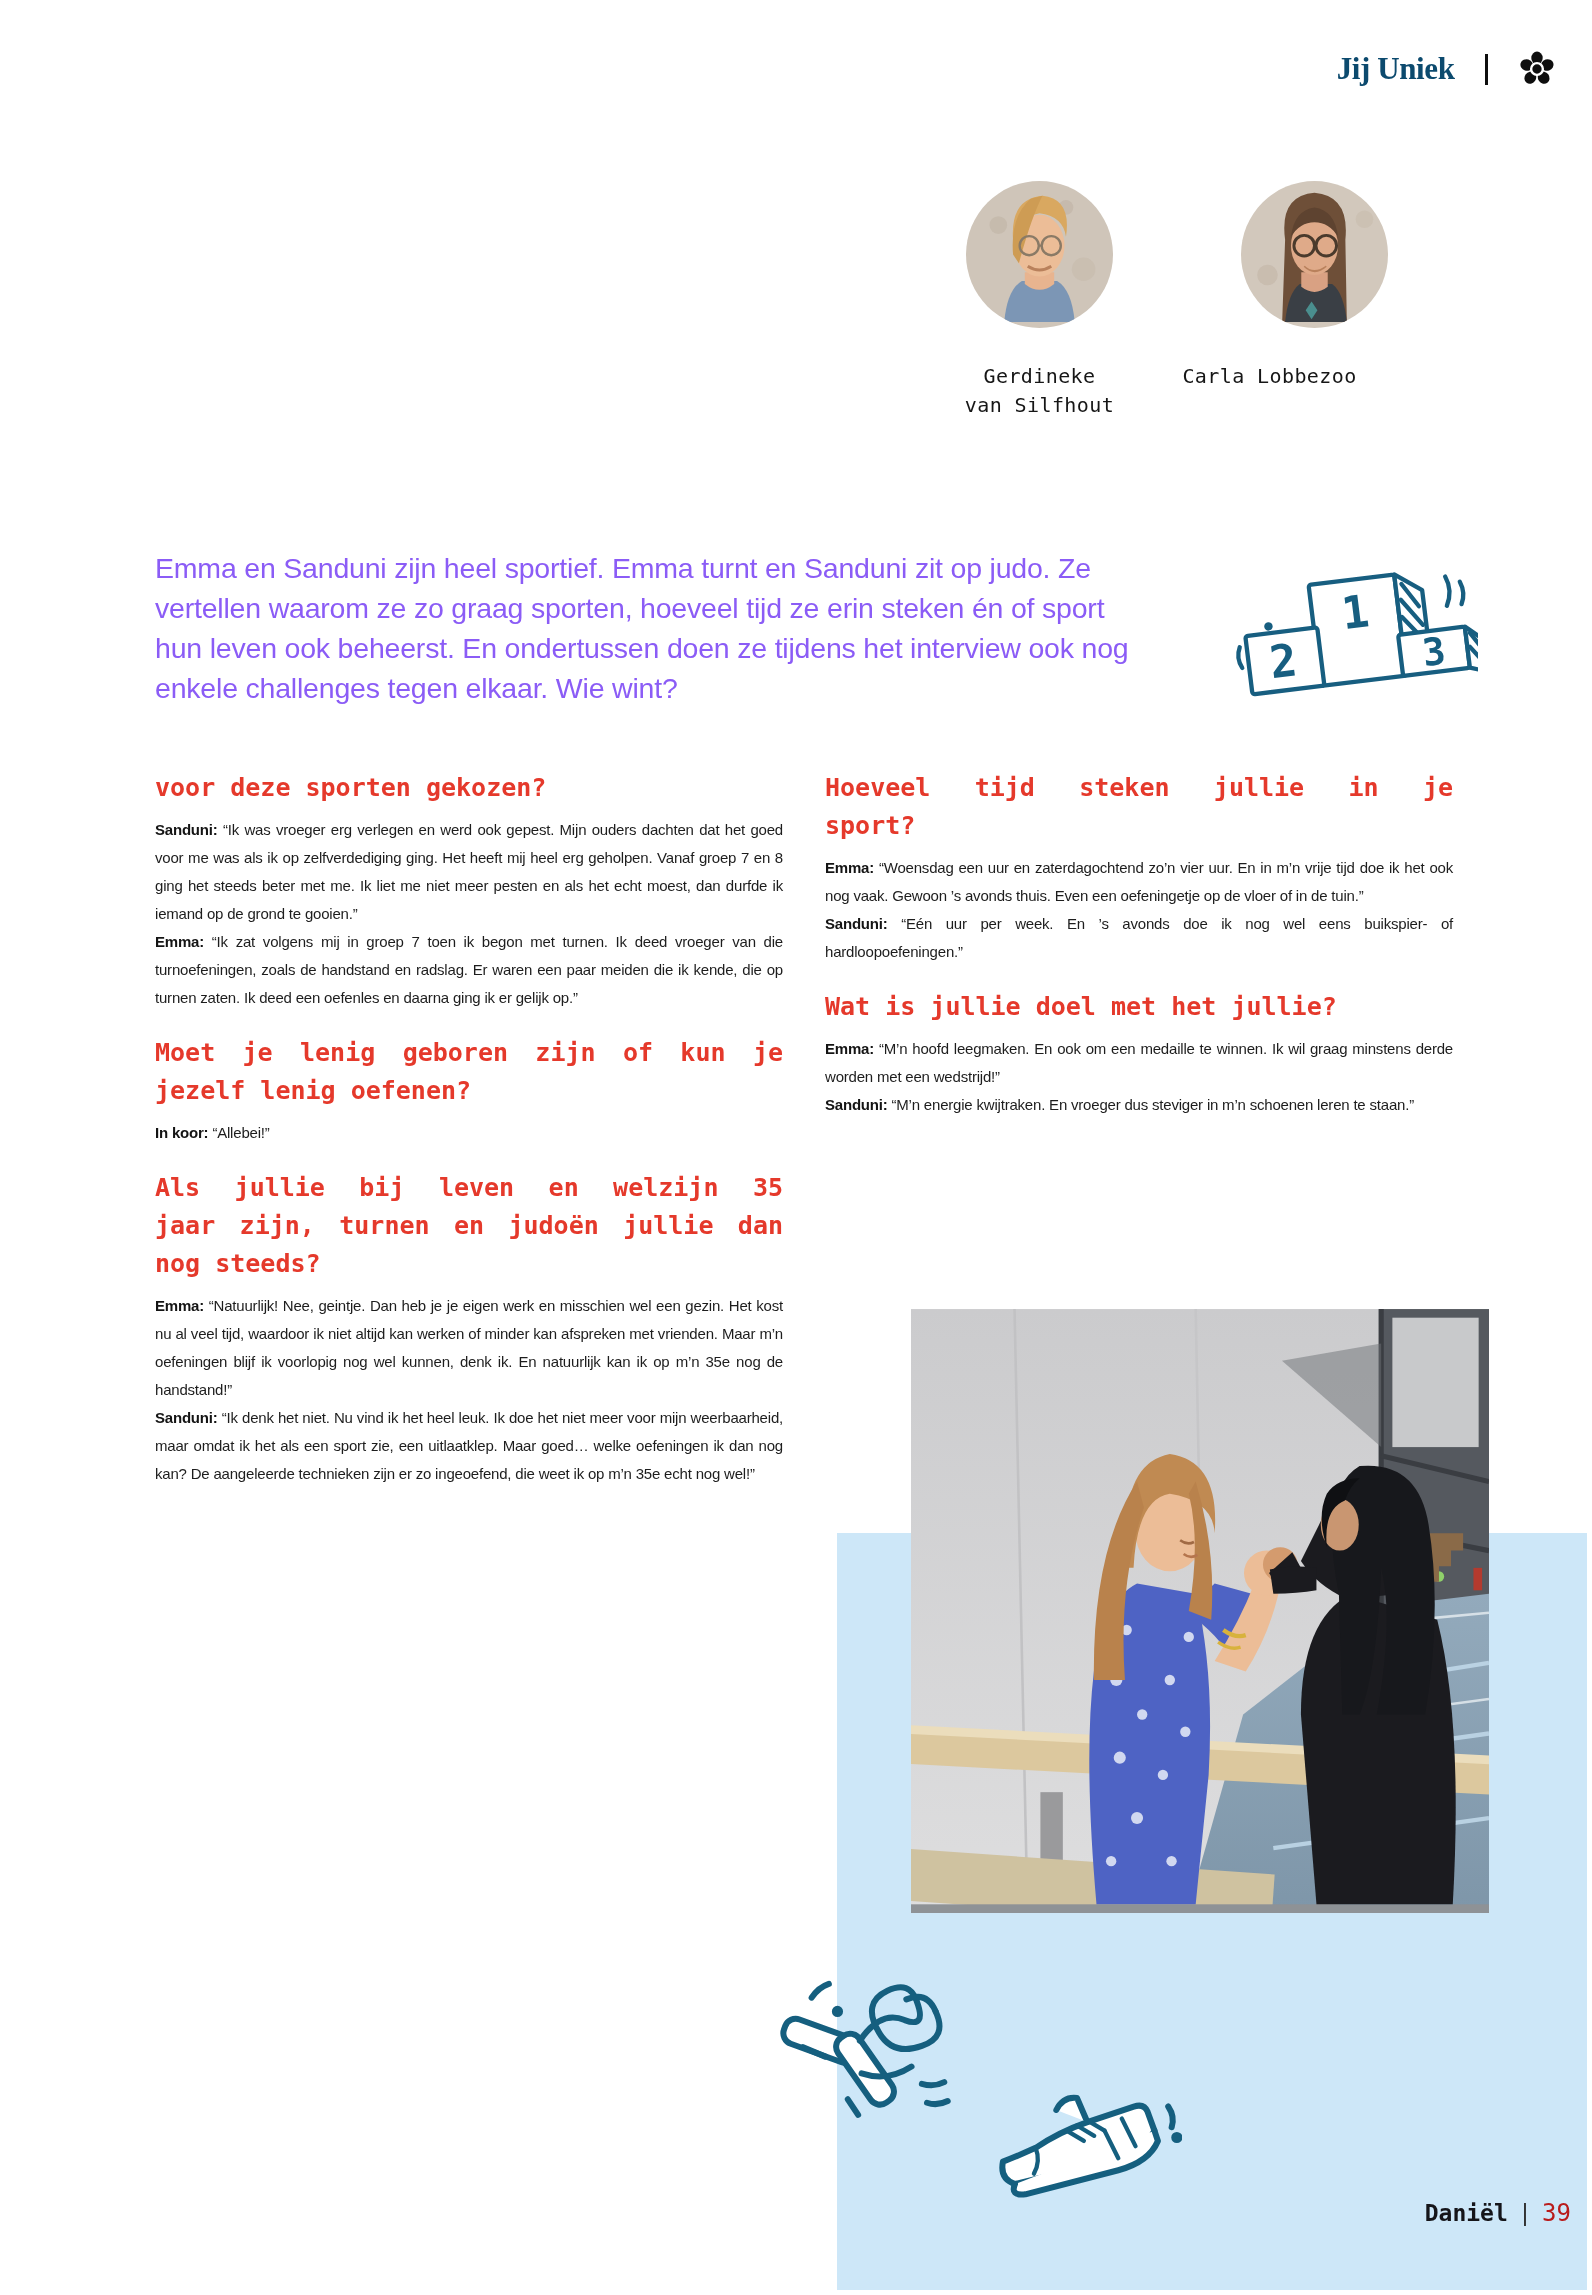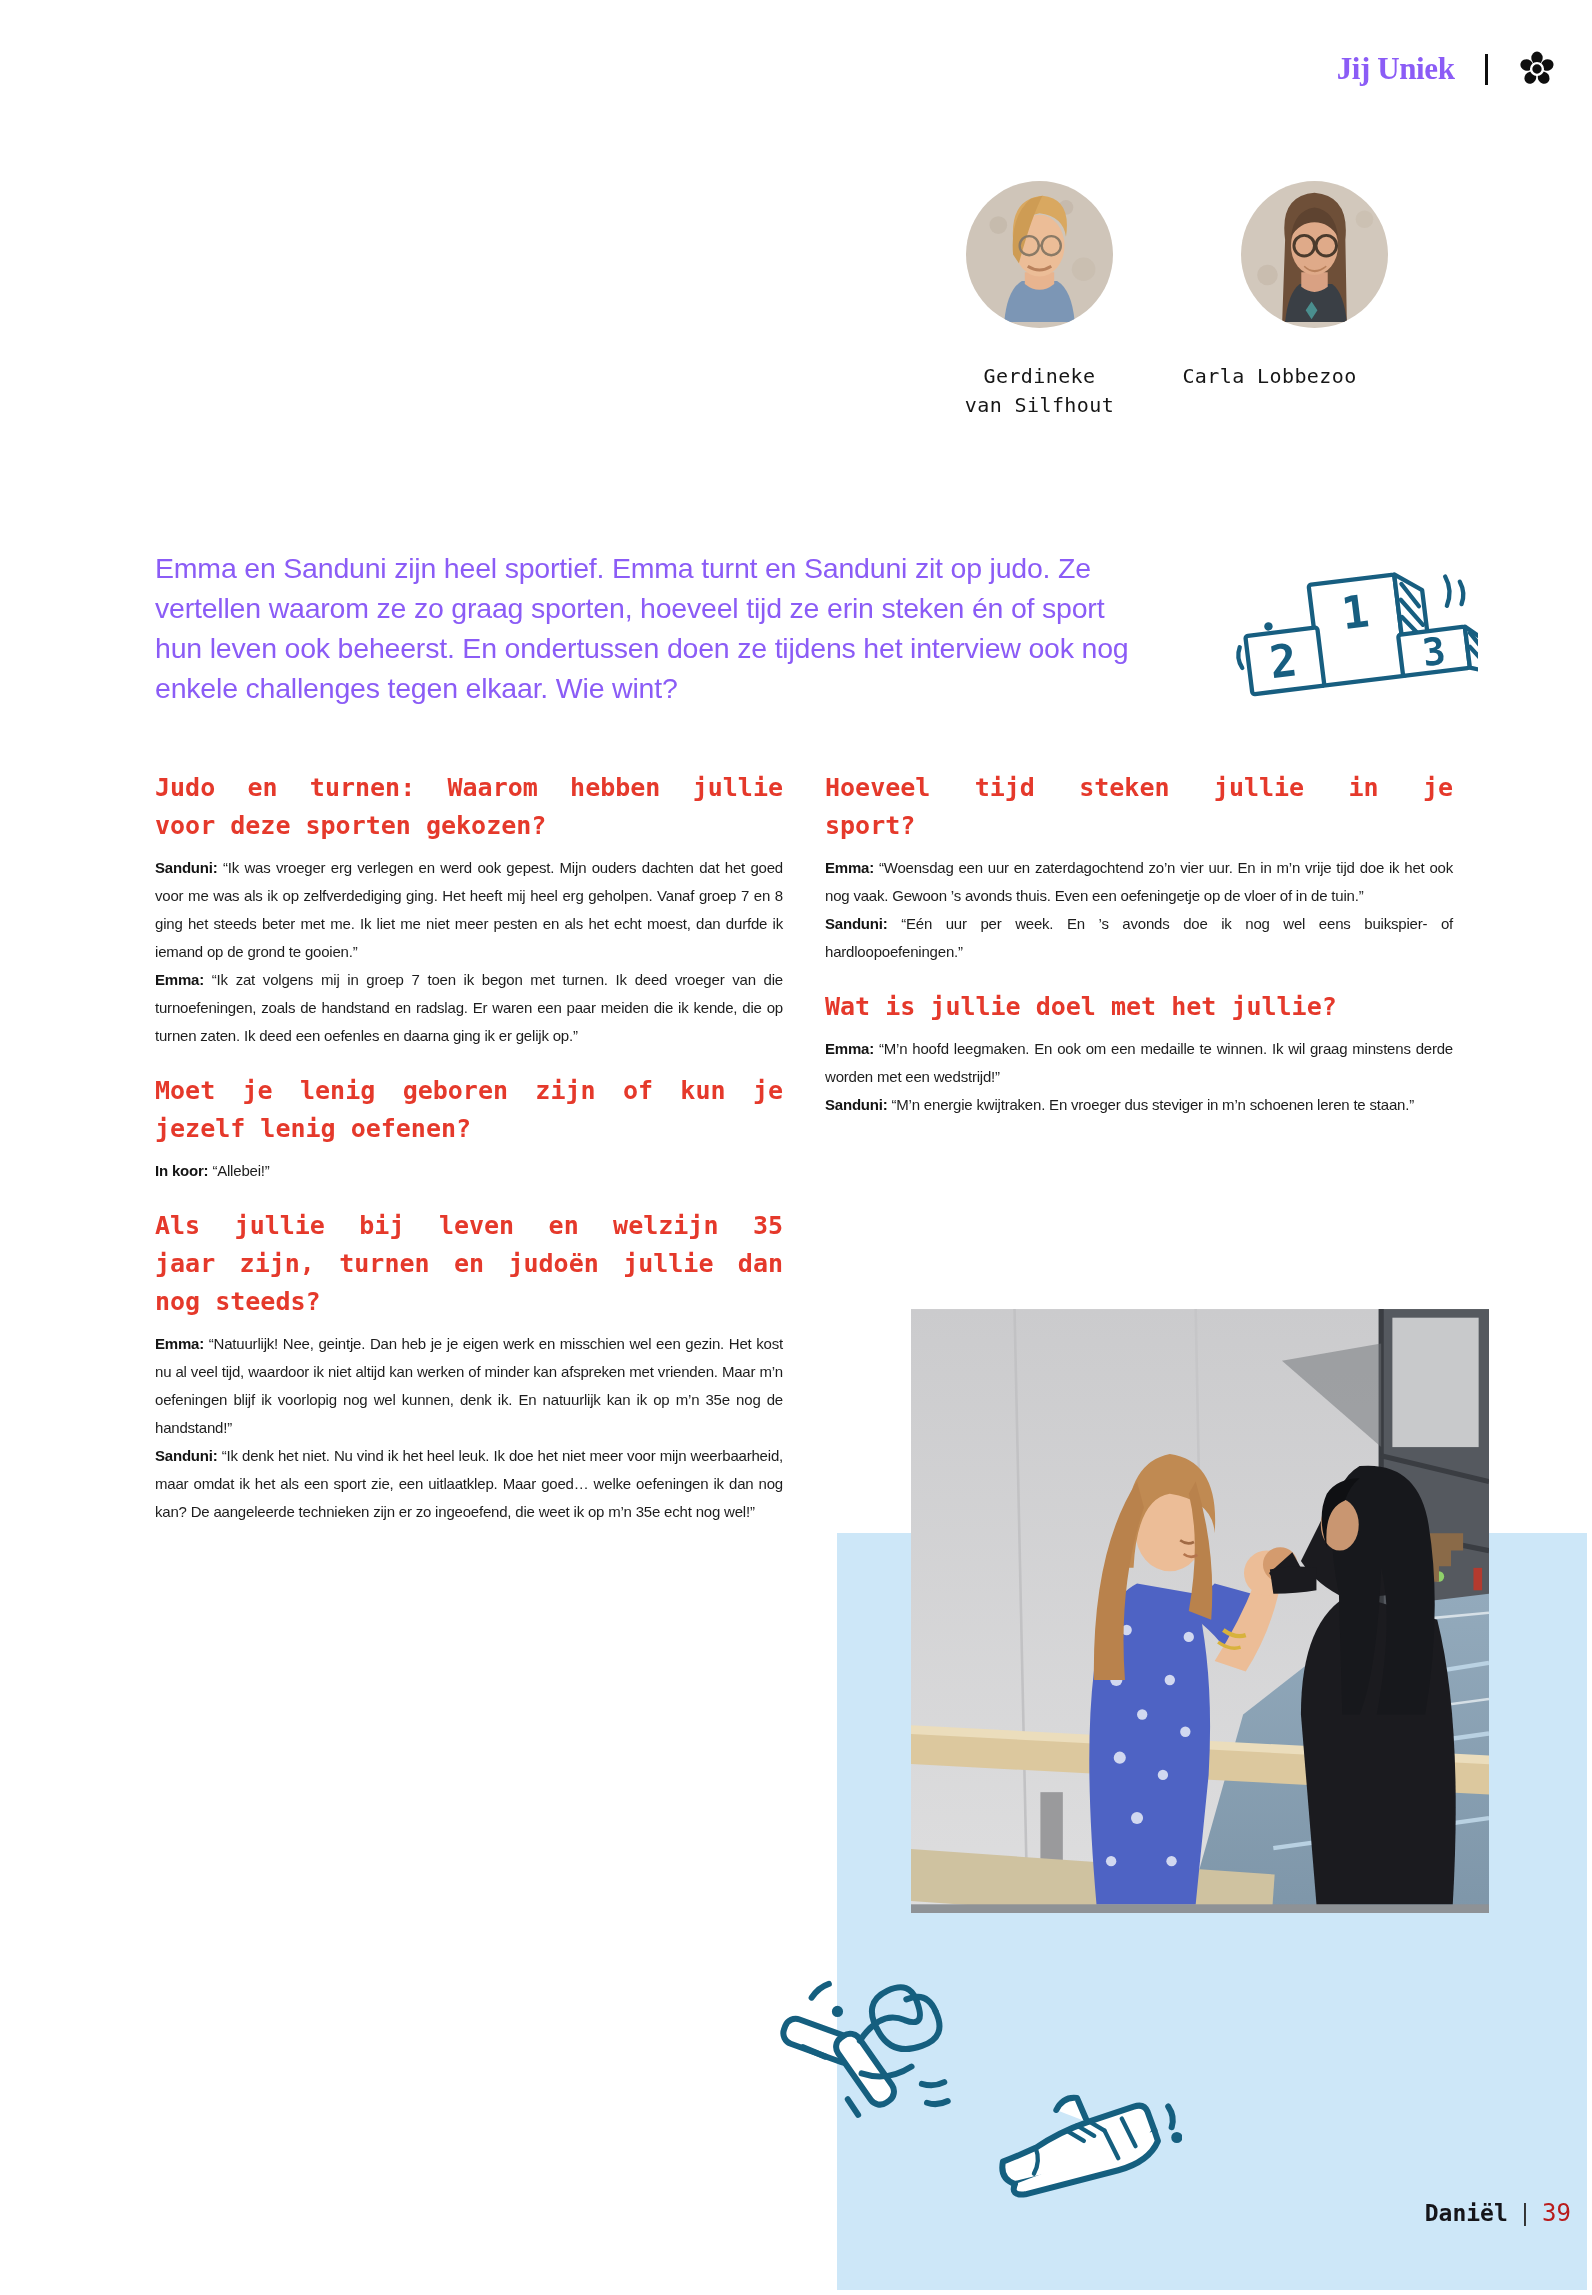--- a/index.html
+++ b/index.html
@@ -1,21 +1,21 @@
 <!DOCTYPE html>
 <html style="font-size:14px"><head>
 <meta charset="utf-8">
 <style>
   html,body{margin:0;padding:0;}
   body{
     width:1592px;height:2295px;position:relative;background:#ffffff;
     font-family:"Liberation Sans", sans-serif;overflow:hidden;
   }
   
-  .brand{position:absolute;top:50px;right:36px;display:flex;align-items:center;gap:30px;color:#8b5cf6;}
+  .brand{position:absolute;top:50px;right:36px;display:flex;align-items:center;gap:30px;color:#0c4a6e;}
   .brand .wordmark{font-family:"Liberation Serif", serif;font-weight:700;font-size:31px;letter-spacing:-0.4px;}
   .brand .sep{width:3.5px;height:31px;background:#0e0e0e;}
   .brand svg{display:block;}
   
   .avatar{position:absolute;width:147px;height:147px;border-radius:50%;overflow:hidden;}
   .avatar svg{display:block;}
   #avatar-1{left:966px;top:181px;}
   #avatar-2{left:1241px;top:181px;}
   .author-name{position:absolute;top:362px;width:259px;text-align:center;
     font-family:"DejaVu Sans Mono","Liberation Mono",monospace;font-size:20px;line-height:29px;color:#161616;letter-spacing:0.4px;}
@@ -228,21 +228,20 @@
     <path d="M496 330 Q472 210 520 182 Q588 176 600 250 Q616 350 596 470 L540 470 Q560 360 545 300 Q540 420 520 470 L500 470 Z" fill="#17181C"></path>
     <ellipse cx="497" cy="250" rx="22" ry="30" fill="#C99671"></ellipse>
     <path d="M503 222 Q478 232 482 276 Q470 240 482 214 Q494 196 520 196 Q508 206 503 222 Z" fill="#0F1013"></path>
 
     <path d="M470 300 Q440 296 416 302 L420 330 Q448 330 470 326 Z" fill="#1B1B1F"></path>
   </svg>
 </div>
 
 <div class="col" id="col-1">
   <div class="blk-heading">
-    <div class="hl">Judo en turnen: Waarom hebben jullie</div>
     <div class="hl-last">voor deze sporten gekozen?</div>
   </div>
   <p class="blk-para"><strong>Sanduni:</strong> <span>“Ik was vroeger erg verlegen en werd ook gepest. Mijn ouders dachten dat het goed voor me was als ik op zelfverdediging ging. Het heeft mij heel erg geholpen. Vanaf groep 7 en 8 ging het steeds beter met me. Ik liet me niet meer pesten en als het echt moest, dan durfde ik iemand op de grond te gooien.”</span></p>
   <p class="blk-para"><strong>Emma:</strong> <span>“Ik zat volgens mij in groep 7 toen ik begon met turnen. Ik deed vroeger van die turnoefeningen, zoals de handstand en radslag. Er waren een paar meiden die ik kende, die op turnen zaten. Ik deed een oefenles en daarna ging ik er gelijk op.”</span></p>
 
   <div class="blk-heading">
     <div class="hl">Moet je lenig geboren zijn of kun je</div>
     <div class="hl-last">jezelf lenig oefenen?</div>
   </div>
   <p class="blk-para"><strong>In koor:</strong> <span>“Allebei!”</span></p>

